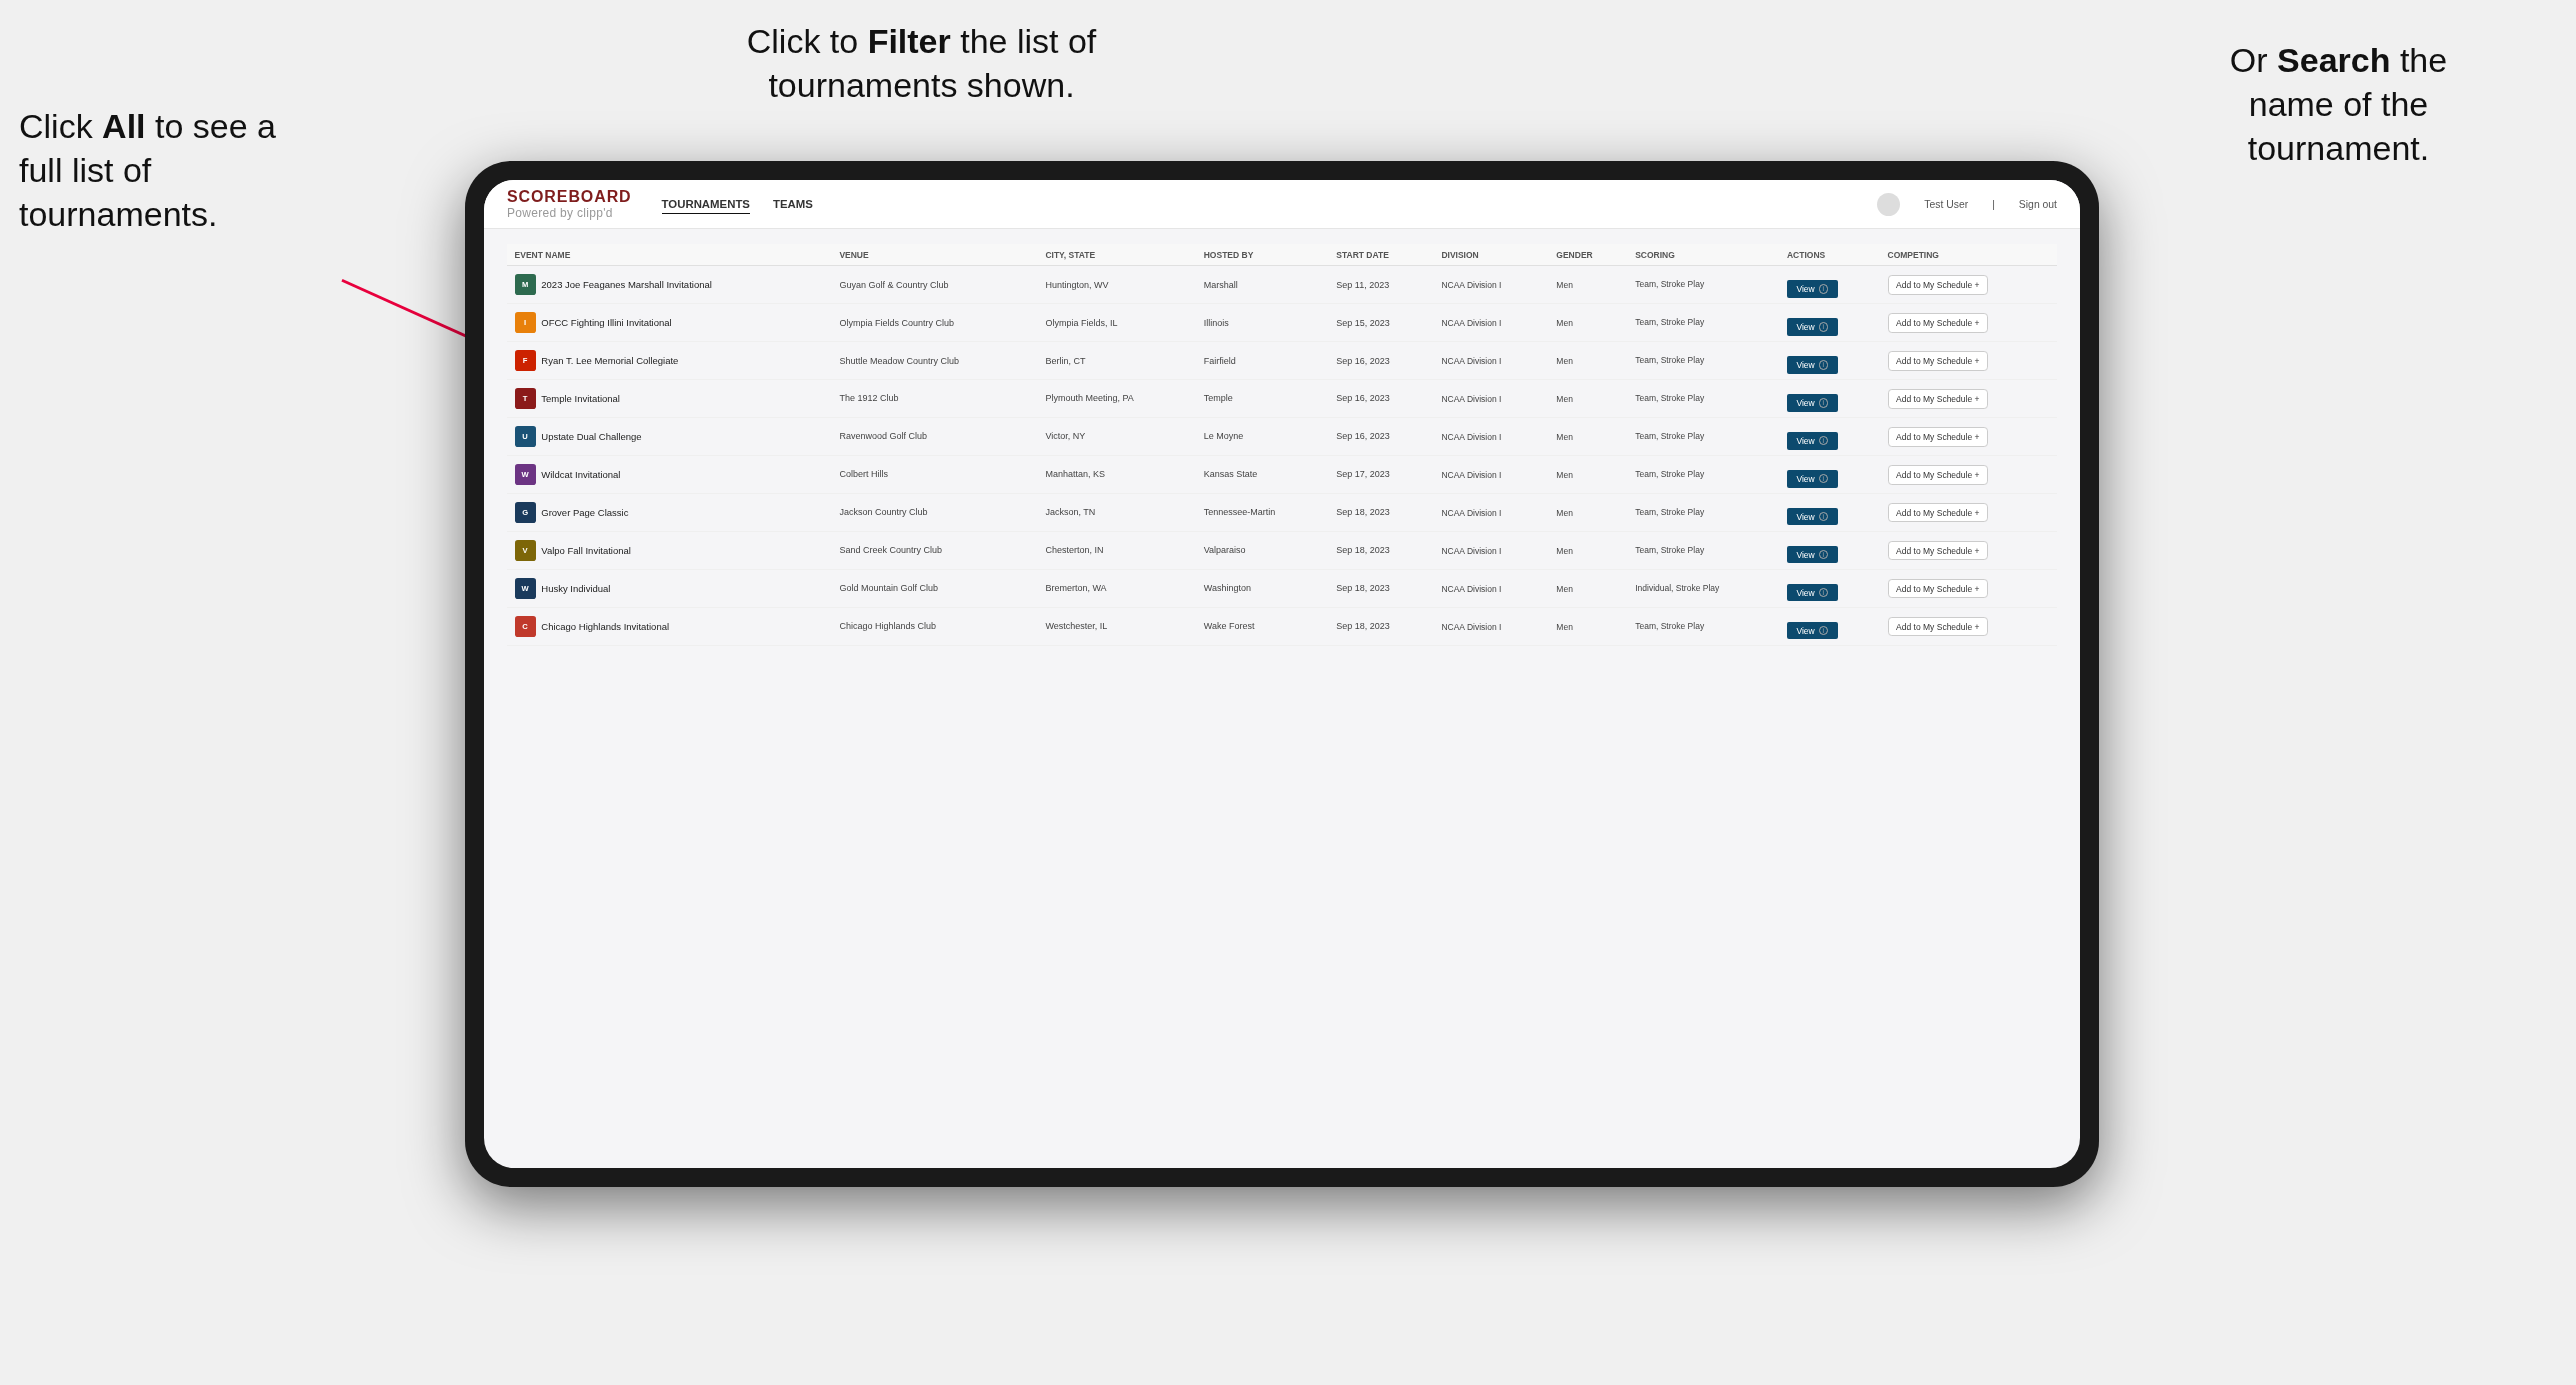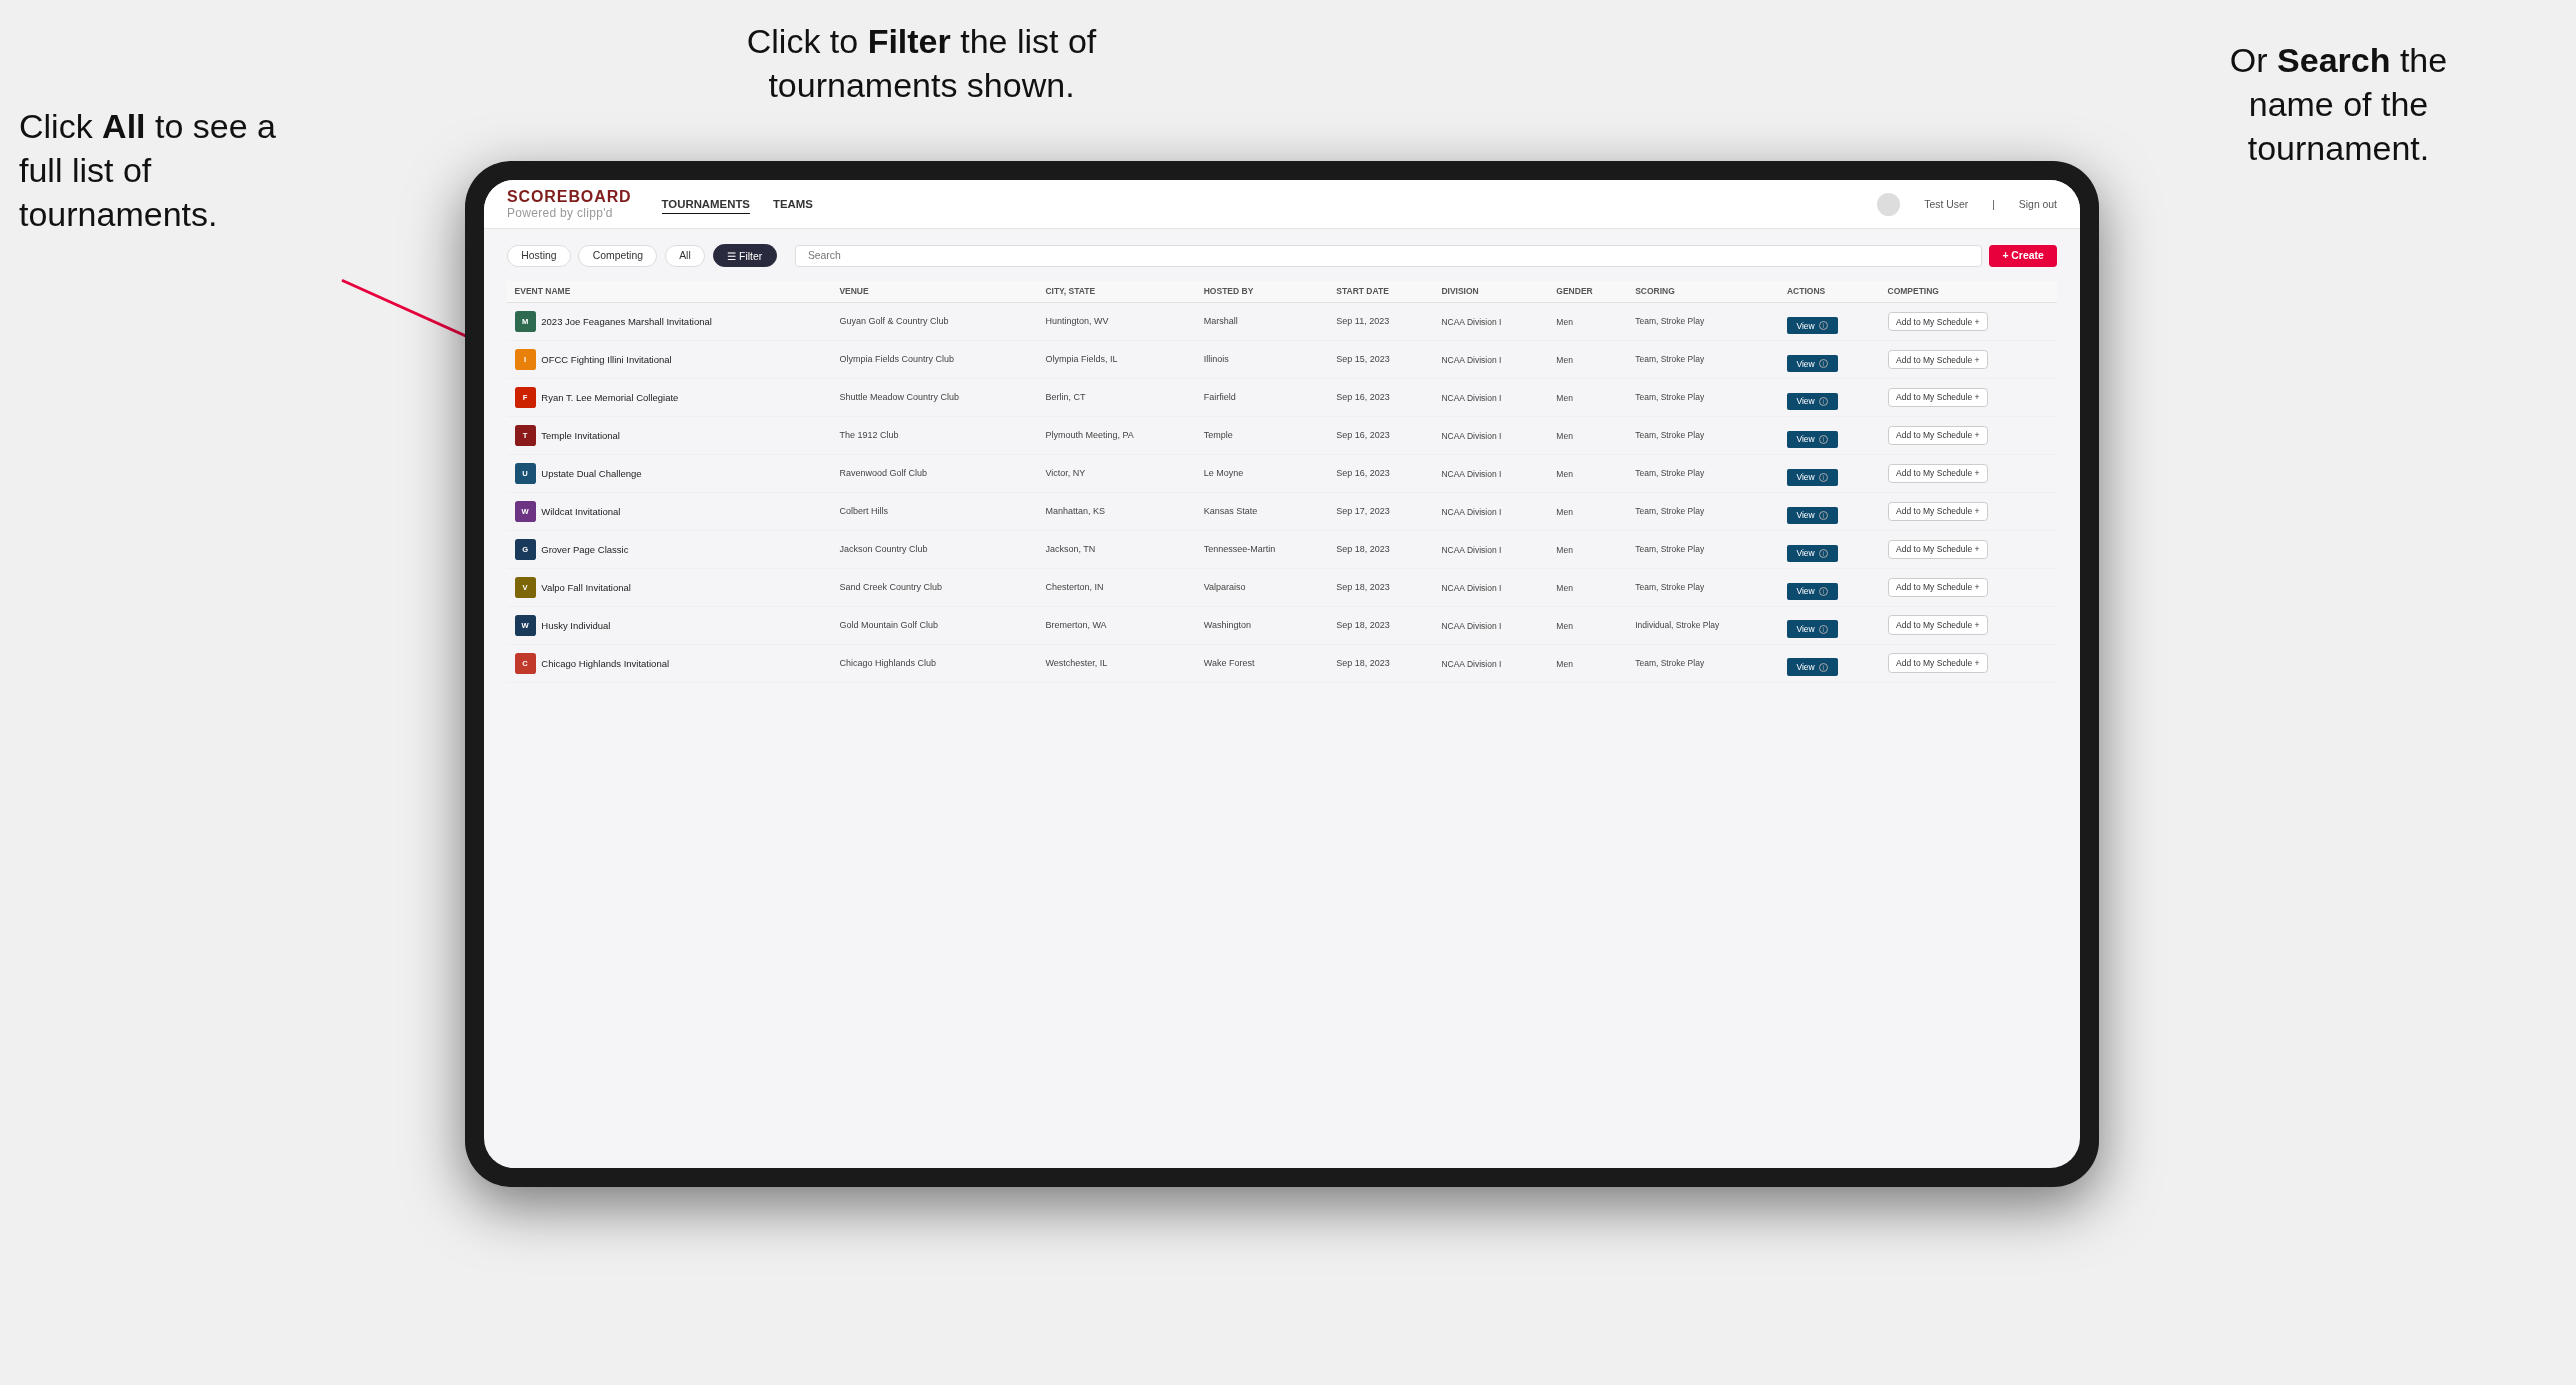--- a/index.html
+++ b/index.html
@@ -340,30 +340,20 @@
       <div class="header-right">
         <div class="user-avatar"></div>
         <span>Test User</span>
         <span>|</span>
         <span style="cursor:pointer;">Sign out</span>
       </div>
     </div>
 
     <div class="main-content">
 
-      <div class="filter-bar">
-        <button class="filter-btn">Hosting</button>
-        <button class="filter-btn">Competing</button>
-        <button class="filter-btn">All</button>
-        <button class="filter-btn active-filter">
-          <span>☰ </span><span>Filter</span>
-        </button>
-        <input class="search-box" type="text" placeholder="Search" style="">
-        <button class="create-btn">+ Create</button>
-      </div>
 
       <div class="table-container">
         <table>
           <thead>
             <tr>
               <th>EVENT NAME</th>
               <th>VENUE</th>
               <th>CITY, STATE</th>
               <th>HOSTED BY</th>
               <th>START DATE</th>

